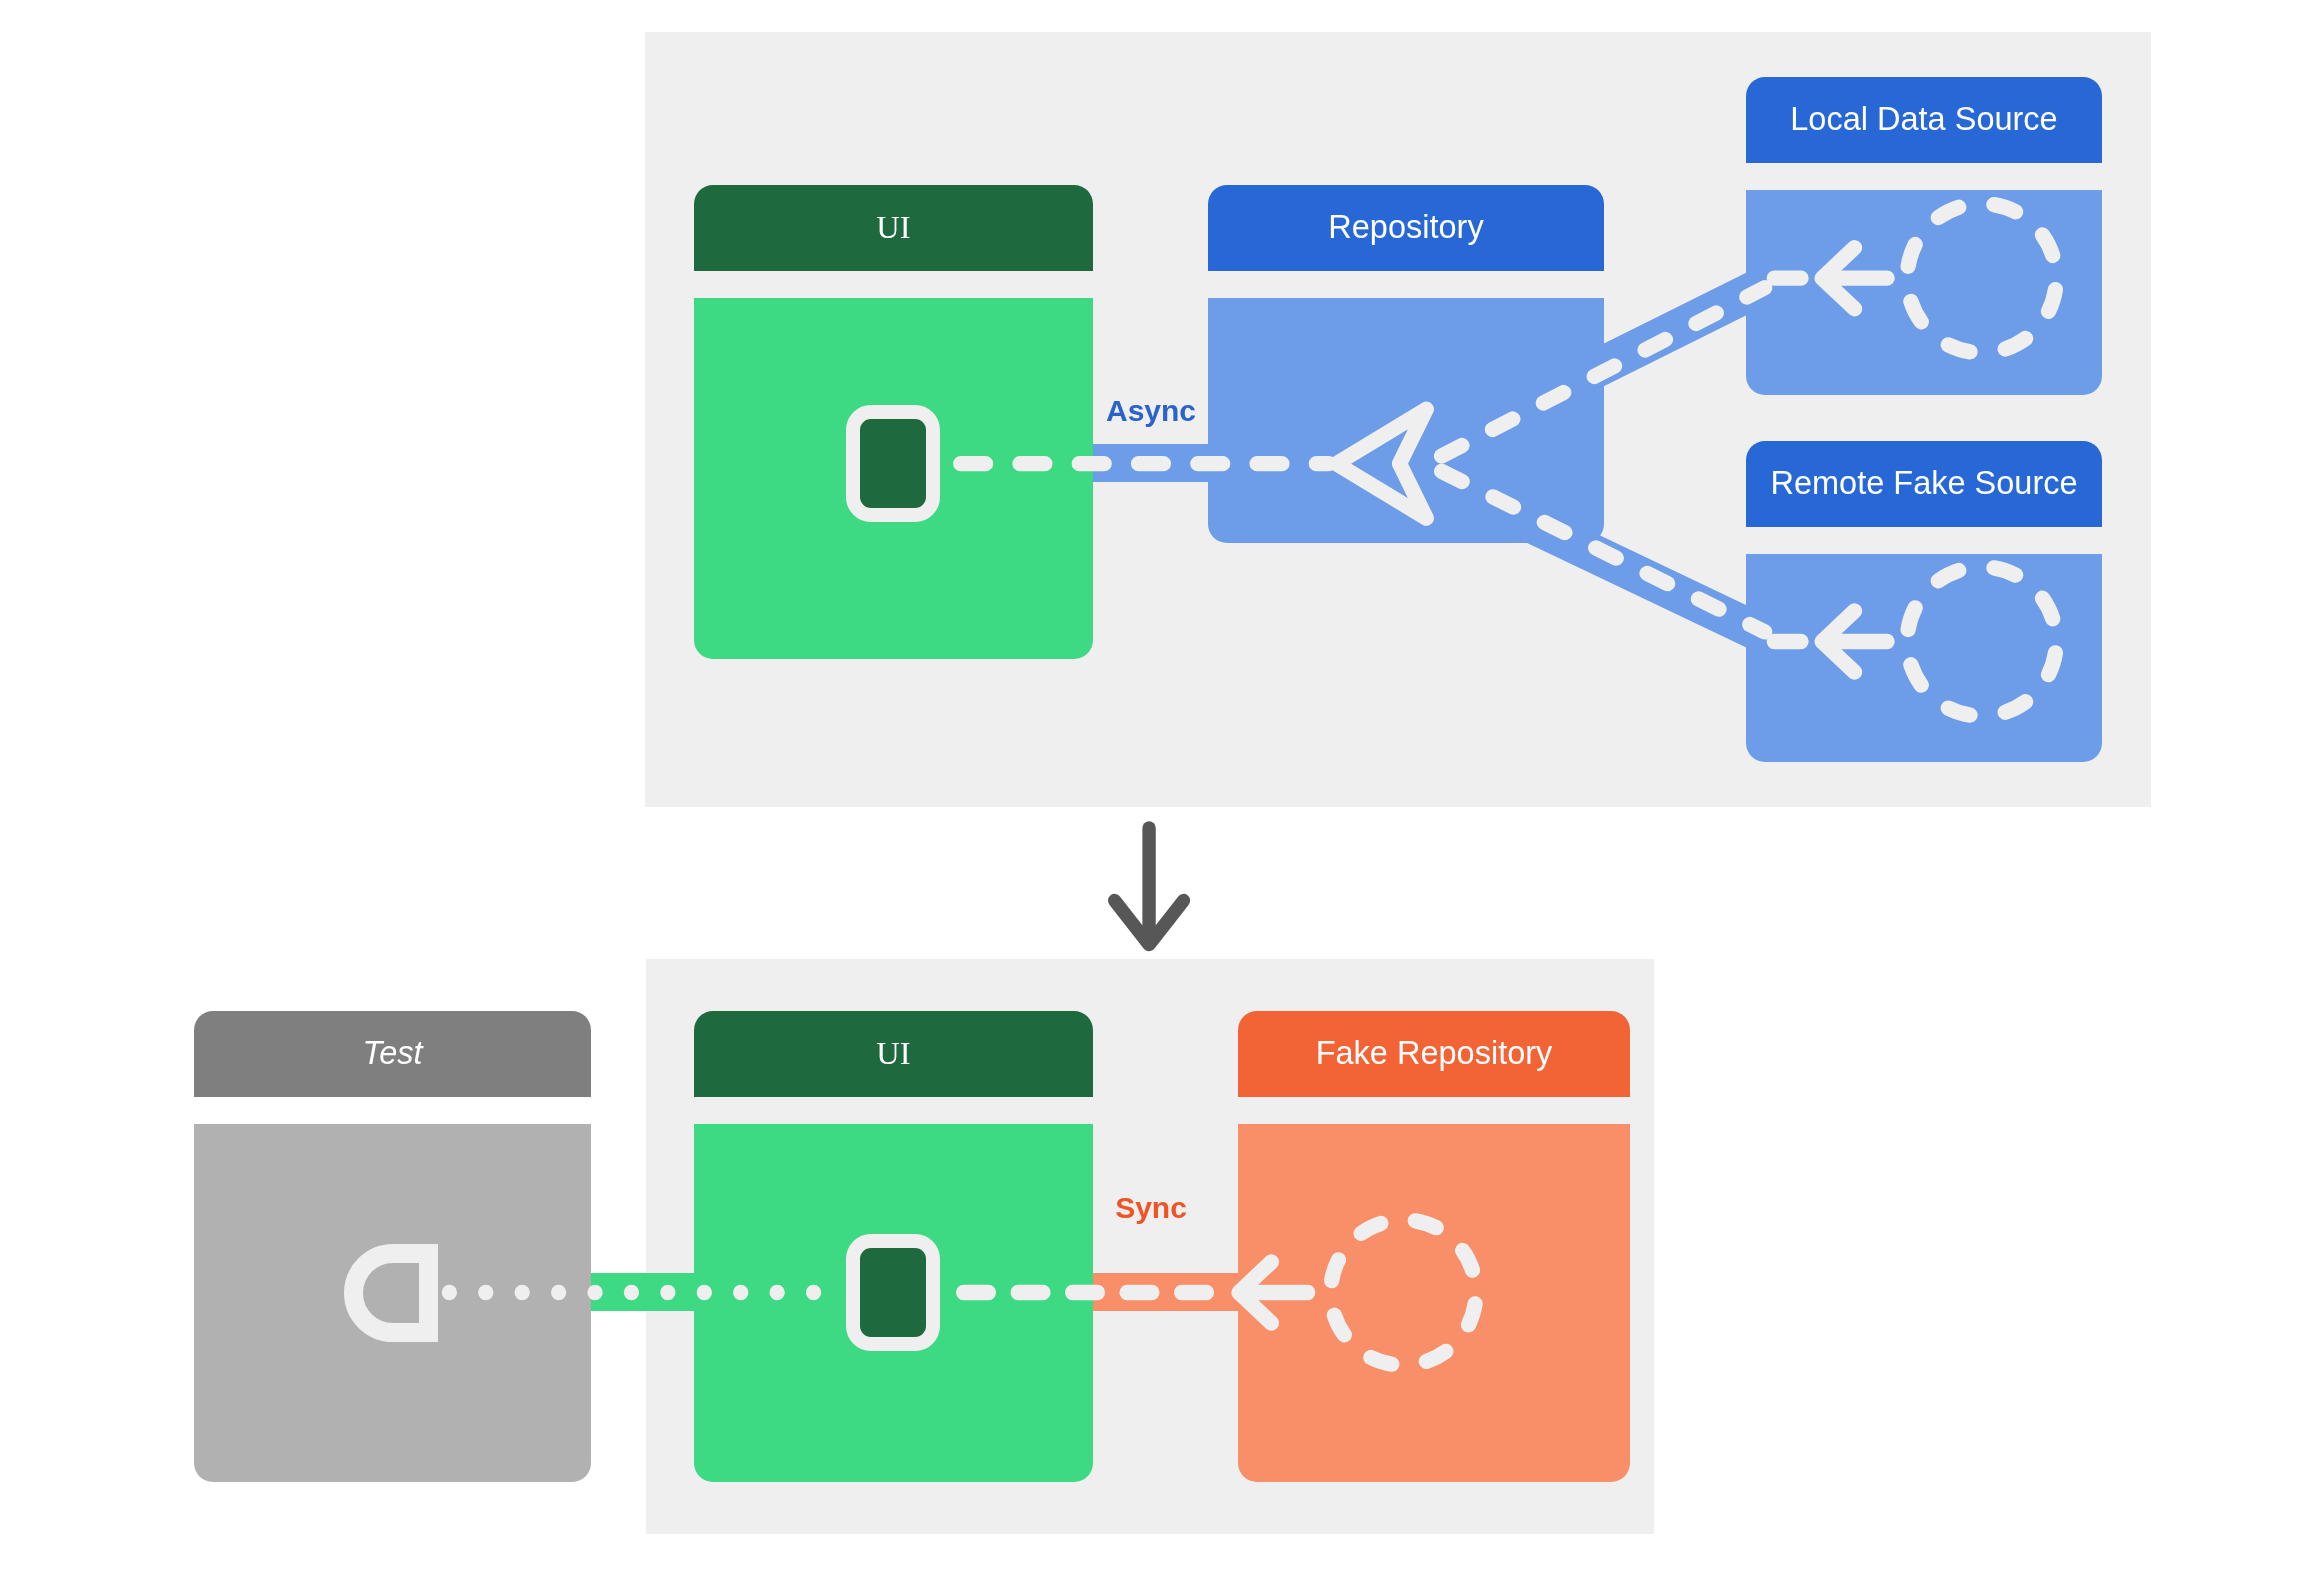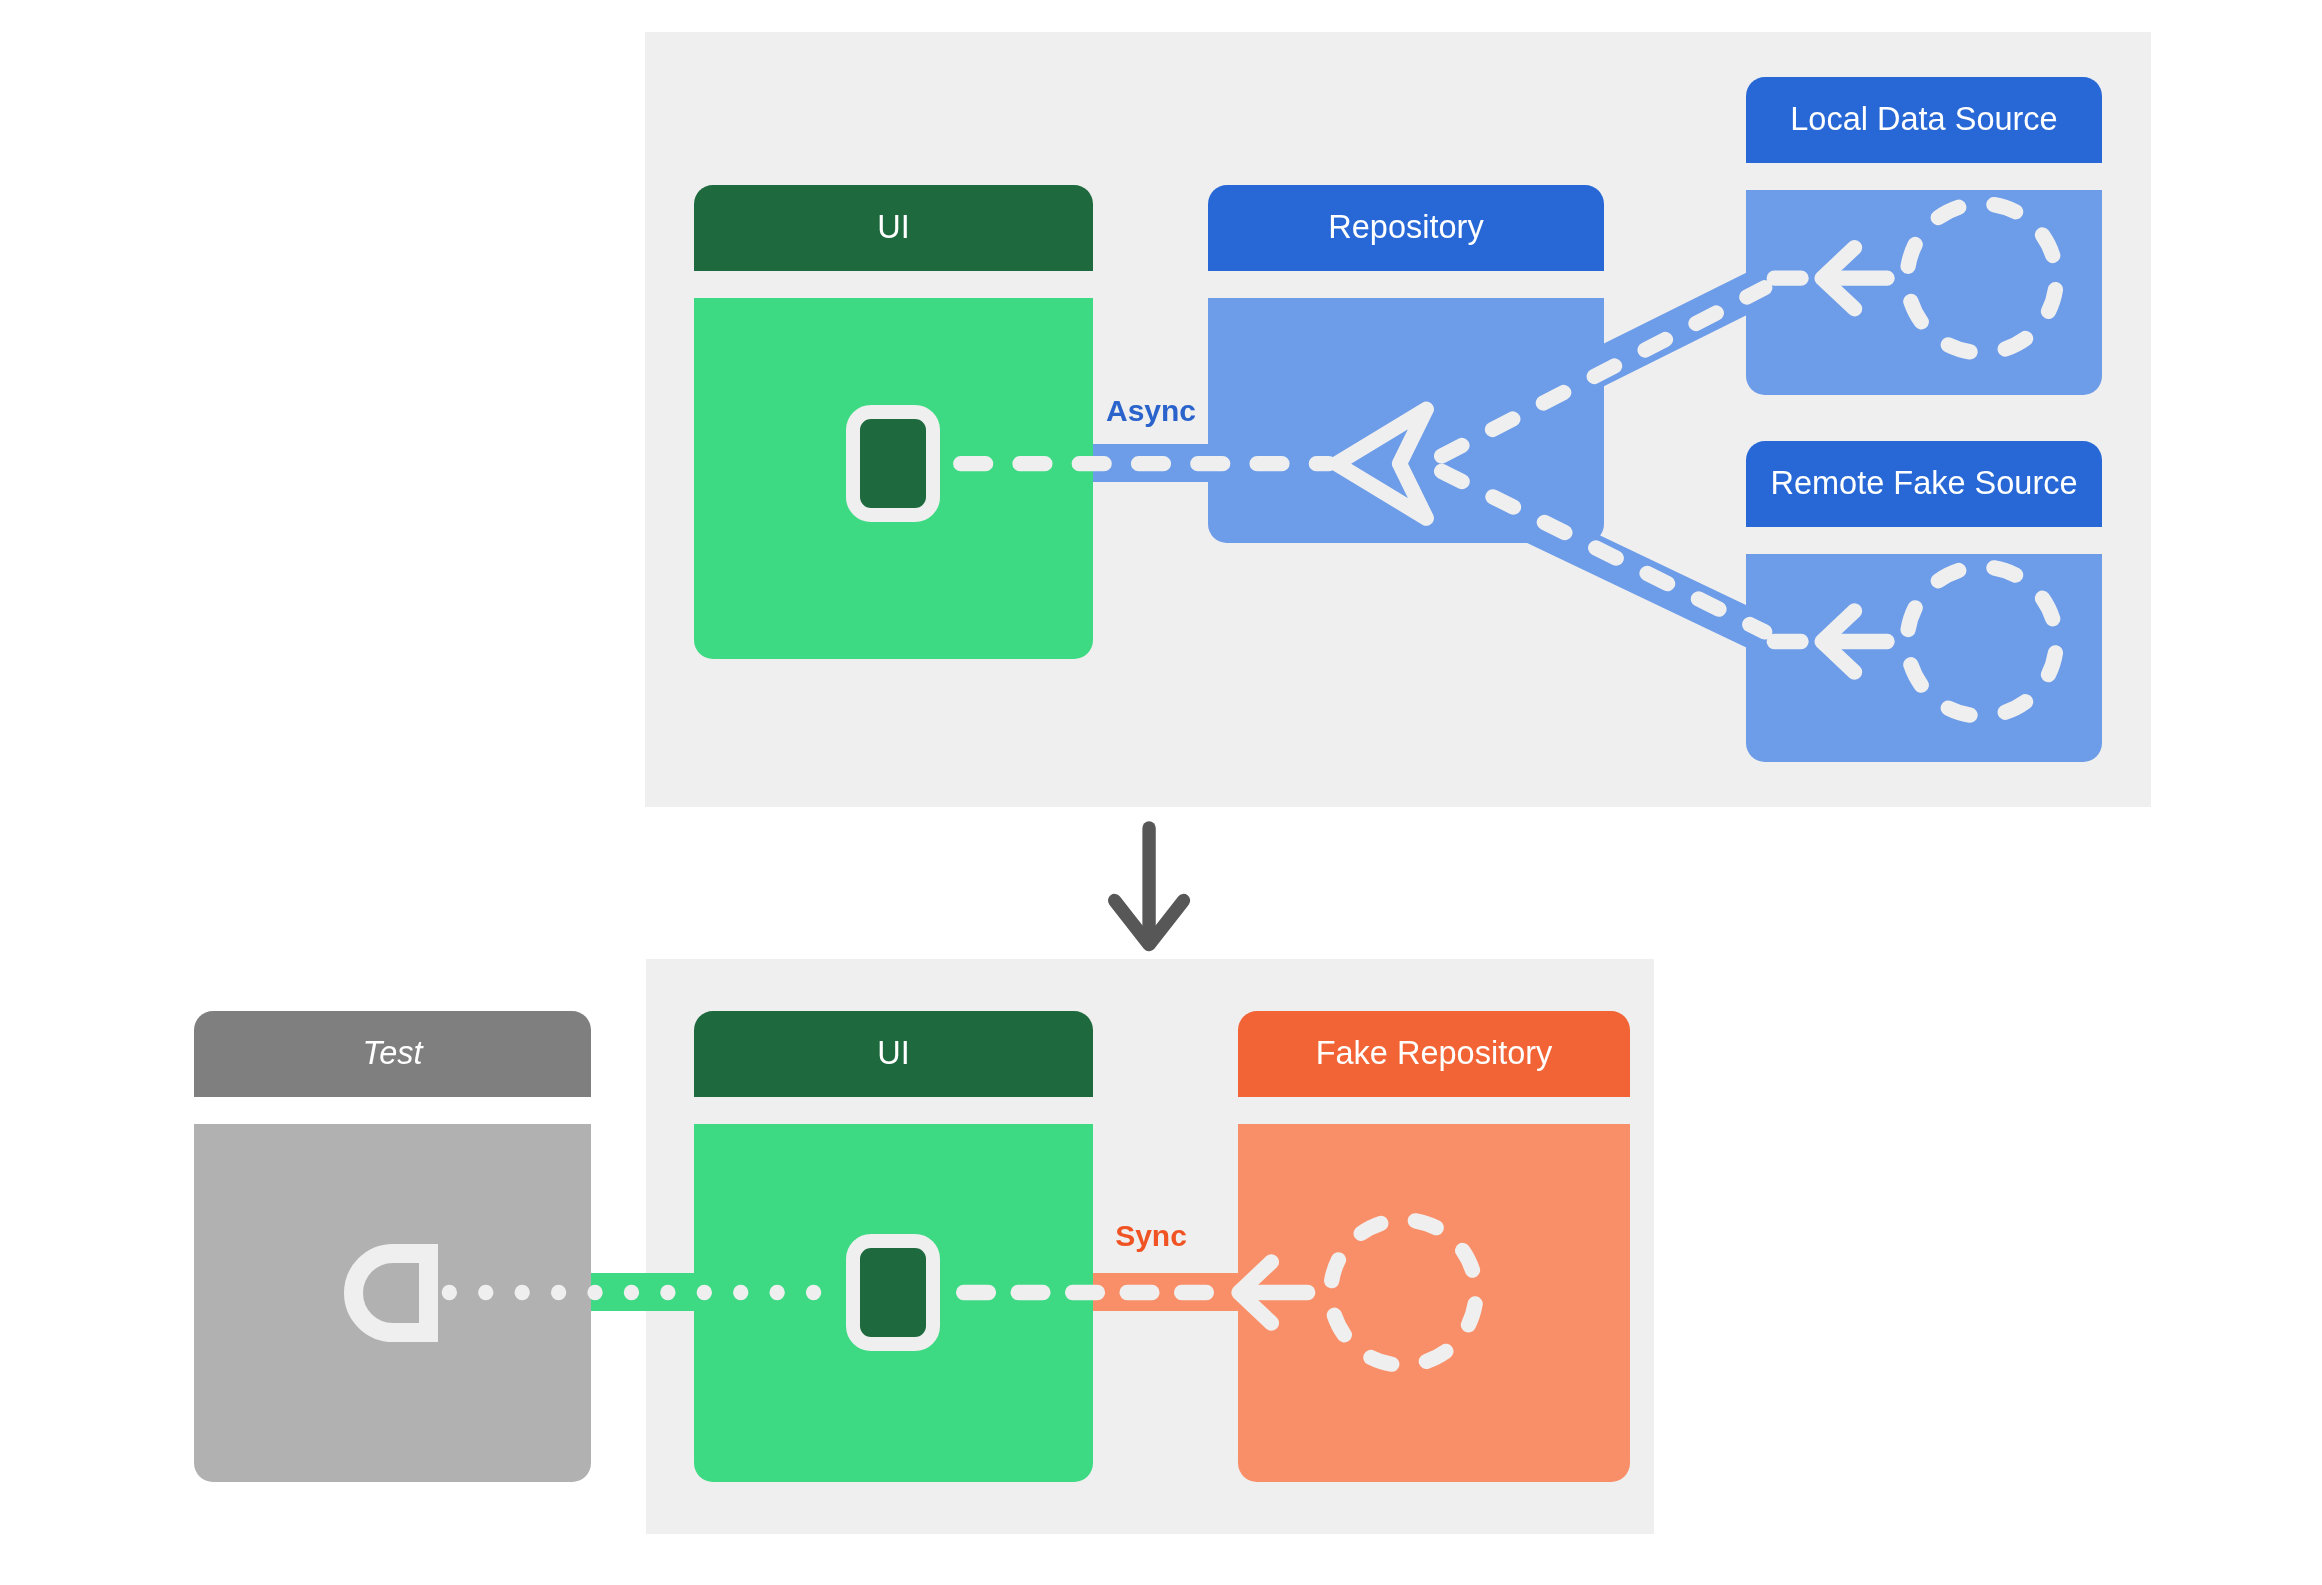--- a/index.html
+++ b/index.html
@@ -28,21 +28,21 @@
   .box-body{flex:1;}
 
   #ui-box-top   {left:694px;  top:185px;  width:399px; height:474px;}
   #repo-box     {left:1208px; top:185px;  width:396px; height:358px;}
   #local-box    {left:1746px; top:77px;   width:356px; height:318px;}
   #remote-box   {left:1746px; top:441px;  width:356px; height:321px;}
   #test-box     {left:194px;  top:1011px; width:397px; height:471px;}
   #ui-box-bottom{left:694px;  top:1011px; width:399px; height:471px;}
   #fake-box     {left:1208px; top:1011px; width:392px; height:471px;margin-left:30px;}
 
-  .green  .box-header{background:var(--green_header);}  .green  .box-body{background:var(--green_body);}
+  .green  .box-header{background:var(--green_header);font-family:Liberation Serif, serif;}  .green  .box-body{background:var(--green_body);}
   .blue   .box-header{background:var(--blue_header);}   .blue   .box-body{background:var(--blue_body);}
   .gray   .box-header{background:var(--gray_header);font-style:italic;}   .gray   .box-body{background:var(--gray_body);}
   .orange .box-header{background:var(--orange_header);} .orange .box-body{background:var(--orange_body);}
 
   
   .band{position:absolute;}
   #async-band {left:940px; top:444px;  width:399px; height:38px; background:var(--blue_body);}
   #green-band {left:421px; top:1273px; width:425px; height:38px; background:var(--green_body);}
   #salmon-band{left:940px; top:1273px; width:427px; height:38px; background:var(--orange_body);}
 
@@ -55,21 +55,21 @@
   #port-top{left:846px; top:405px;}
   #port-bottom{left:846px; top:1234px;}
 
   #socket{
     position:absolute; left:344px; top:1244px; width:94px; height:98px; box-sizing:border-box;
     border:19px solid var(--stroke); border-radius:49px 0 0 49px; background:transparent;
   }
 
   .conn-label{position:absolute; font-weight:bold; font-size:30px; text-align:center; width:116px;}
   #async-label{left:1093px; top:394px; color:var(--async_label);}
-  #sync-label {left:1093px; top:1219px; color:var(--sync_label);}
+  #sync-label {left:1093px; top:1191px; color:var(--sync_label);}
 </style>
 </head>
 <body>
 
 <div id="stage">
 
   <div id="top-panel" class="panel"></div>
   <div id="bottom-panel" class="panel"></div>
 
   <div id="async-band" class="band"></div>

